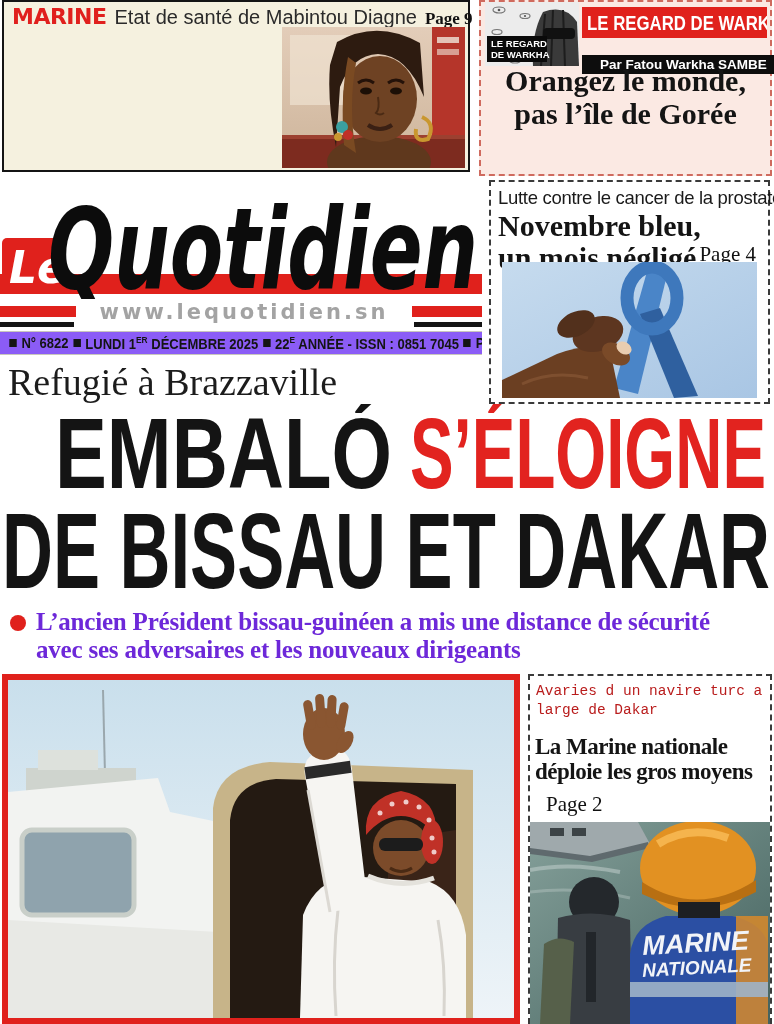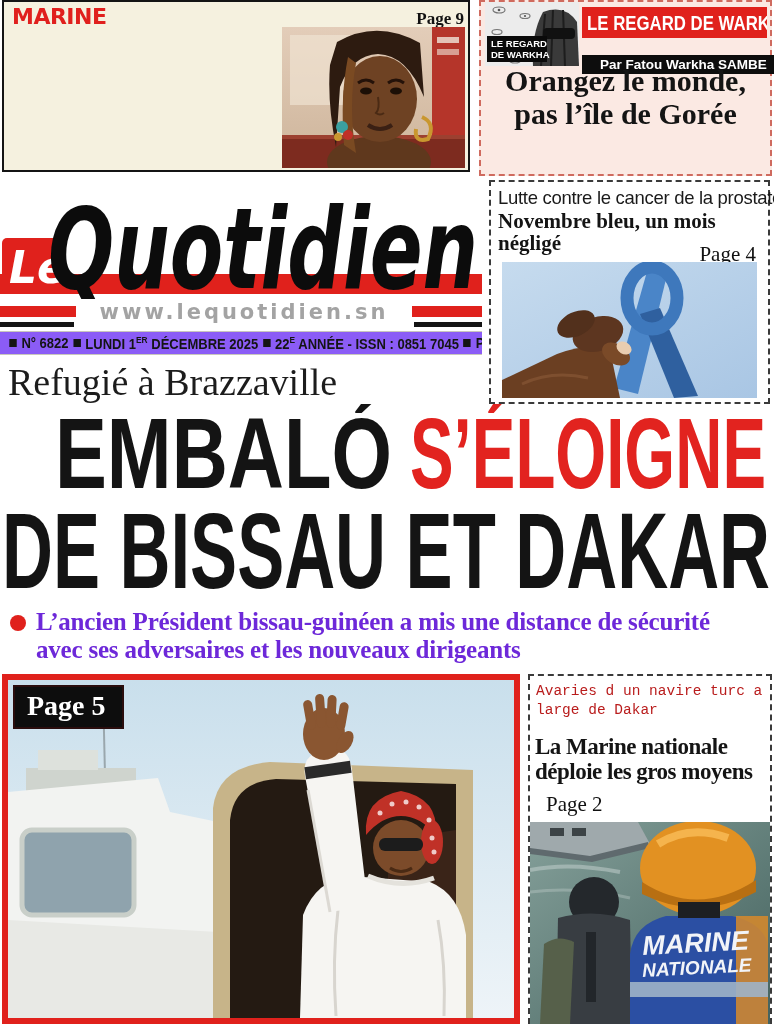--- a/index.html
+++ b/index.html
@@ -39,21 +39,21 @@
            display:flex;align-items:center;box-sizing:border-box;overflow:hidden;text-align:center;}
   .infobar-in{display:flex;align-items:center;white-space:nowrap;font-weight:bold;font-size:14px;color:#141414;
               transform:scaleX(.93);transform-origin:left center;padding-left:5px;}
   .sq{display:inline-block;width:8px;height:8px;background:#141414;margin:0 5px;flex:none;}
   sup{font-size:9px;}
 
   
   .pr{left:489px;top:180px;width:281px;height:224px;background:#fff;border:2px dashed #3a3a3a;box-sizing:border-box;}
   .pr-kick{position:absolute;left:7px;top:5px;font-size:18.5px;color:#1a1a1a;white-space:nowrap;letter-spacing:-0.3px;}
   .pr-head{position:absolute;left:7px;top:28px;width:232px;font-family:"Liberation Serif",serif;font-weight:bold;
-           font-size:21px;line-height:1.05;color:#141414;}
+           font-size:30px;line-height:1.05;color:#141414;}
   .pr-pg{position:absolute;right:12px;top:60px;font-family:"Liberation Serif",serif;font-size:21px;color:#111;}
   .pr-photo{position:absolute;left:11px;top:80px;width:255px;height:136px;}
 
   
   .lead-kick{left:8px;top:360px;font-family:"Liberation Serif",serif;font-size:38px;color:#1c1c1c;}
   .hl-svg{left:0;}
   .hl-text{font-family:"Liberation Sans",sans-serif;font-weight:bold;}
   .summary{left:10px;top:608px;width:730px;display:flex;gap:10px;}
   .dot{width:16px;height:16px;border-radius:50%;background:#e0211c;flex:none;margin-top:7px;}
   .summary p{margin:0;font-family:"Liberation Serif",serif;font-weight:bold;font-size:25px;line-height:1.12;
@@ -74,20 +74,21 @@
   .br-photo{position:absolute;left:0;right:0;top:146px;bottom:0;}
 </style>
 </head>
 <body>
 
 <div class="page">
 
   <section class="abs tl">
     <div class="tl-kickrow">
       <span class="op-label">MARINE</span>
+      <span class="tl-kick">Etat de santé de Mabintou Diagne</span>
       <span class="pgref" style="margin-left:auto">Page 9</span>
     </div>
     <div class="tl-photo">
       <svg width="183" height="141" viewBox="0 0 183 141">
         <defs>
           <linearGradient id="g-bg1" x1="0" y1="0" x2="0" y2="1">
             <stop offset="0" stop-color="#e3cdb9"></stop>
               <stop offset="1" stop-color="#cdb49a"></stop>
           </linearGradient>
         </defs>
@@ -259,23 +260,20 @@
           <circle cx="398" cy="122" r="2.5"></circle>
         <circle cx="411" cy="127" r="2.5"></circle>
           <circle cx="421" cy="140" r="2.5"></circle>
           <circle cx="424" cy="158" r="2.5"></circle>
         <circle cx="426" cy="172" r="2.5"></circle>
       </g>
       <rect x="371" y="158" width="44" height="13" rx="6" fill="#1c1c1c"></rect>
       <path d="M382,188 q11,7 22,0" stroke="#4a2a14" stroke-width="3" fill="none"></path>
       <path d="M360,196 q33,14 66,2" stroke="#e4e2dc" stroke-width="5" fill="none"></path>
     </svg>
-    <div class="page5">
-      <span>Page 5</span>
-    </div>
   </section>
 
   <section class="abs br">
     <div class="br-kick">Avaries d un navire turc a large de Dakar</div>
     <div class="br-head">La Marine nationale déploie les gros moyens</div>
     <div class="br-pg">Page 2</div>
     <div class="br-photo">
       <svg width="240" height="202" viewBox="0 0 240 202" preserveAspectRatio="none" style="display:block">
         <defs>
           <linearGradient id="g-sea" x1="0" y1="0" x2="1" y2="1">

